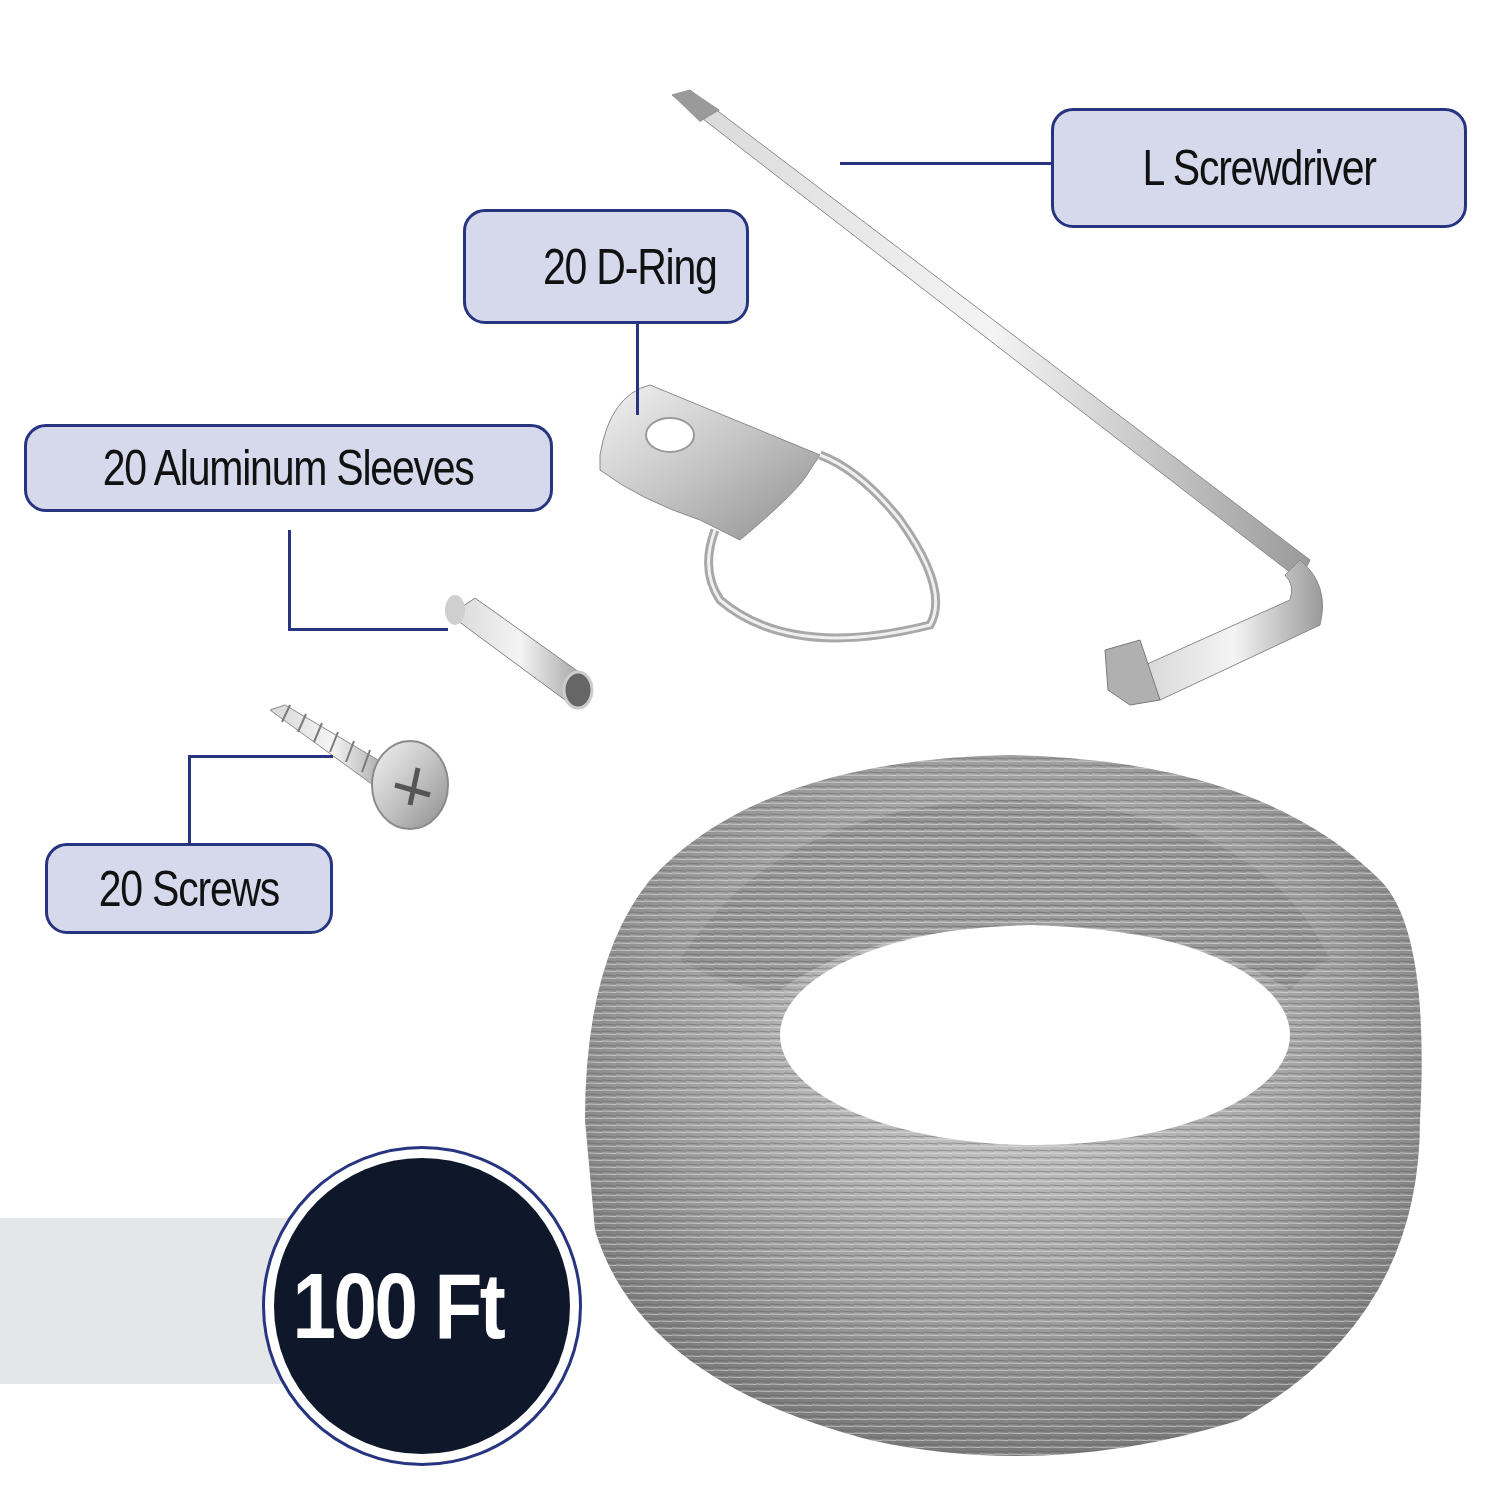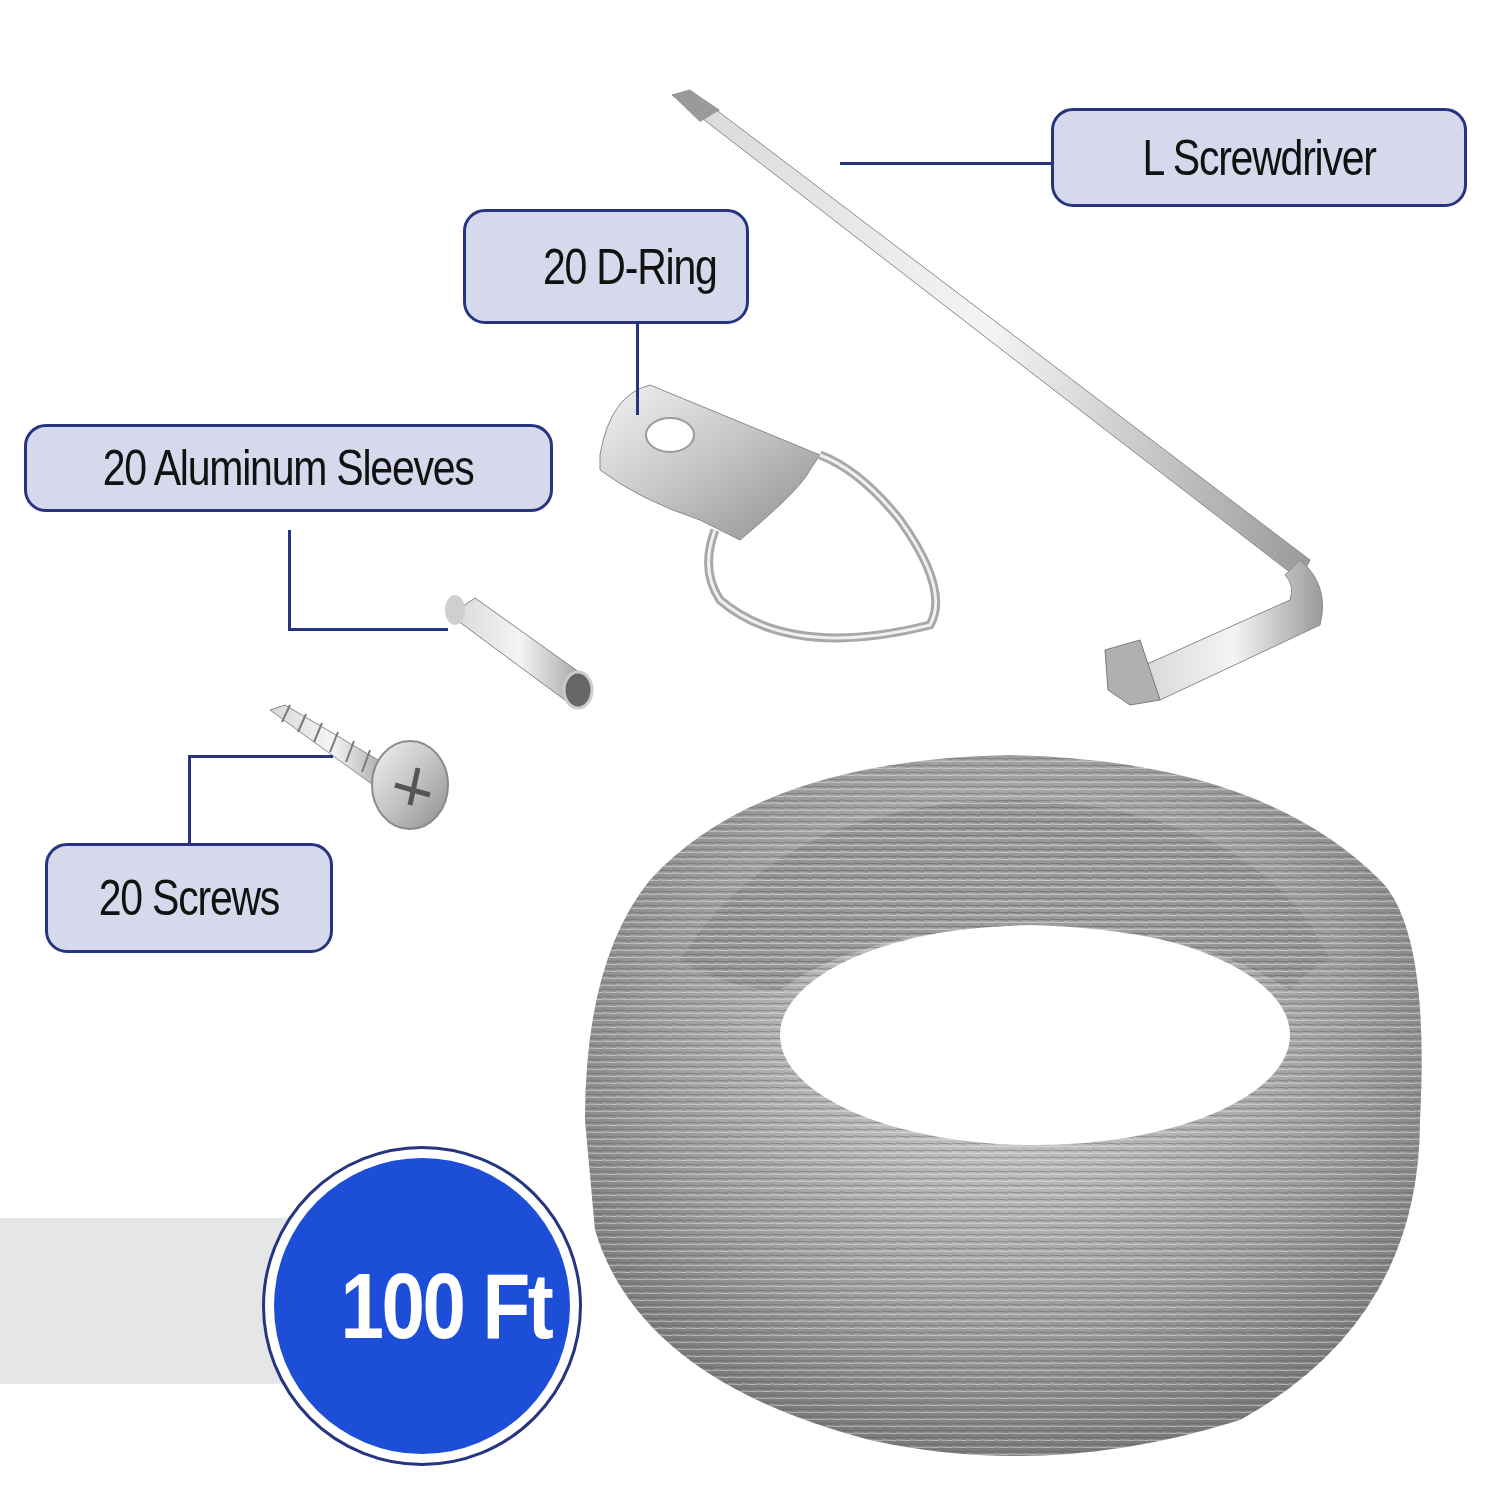--- a/index.html
+++ b/index.html
@@ -14,21 +14,21 @@
   }
   .label span { display:inline-block; transform:scaleX(0.82); white-space:nowrap; }
   .lead { position:absolute; background:#27347f; }
   .band { position:absolute; left:0; top:1218px; width:300px; height:166px; background:#e5e6e8; }
   .badge {
     position:absolute; left:262px; top:1146px; width:320px; height:320px; border-radius:50%;
     background:#ffffff; border:3px solid #27347f; box-sizing:border-box;
   }
   .badge-inner {
     position:absolute; left:9px; top:9px; right:9px; bottom:9px; border-radius:50%;
-    background:#1d4ed8; display:flex; align-items:center; justify-content:flex-end;
+    background:#0f172a; display:flex; align-items:center; justify-content:flex-start;
   }
   .badge-inner span {
     color:#fff; font-family:"Liberation Sans", sans-serif; font-weight:bold;
     font-size:92px; letter-spacing:-3px; display:inline-block; transform:scaleX(0.85);
   }
   svg.art { position:absolute; left:0; top:0; }
 </style>
 </head>
 <body>
 
@@ -104,33 +104,33 @@
   </g>
 </svg>
 
 <div class="lead" style="left:840px; top:162px; width:213px; height:3px;"></div>
 <div class="lead" style="left:636px; top:323px; width:3px; height:92px;"></div>
 <div class="lead" style="left:288px; top:628px; width:160px; height:3px;"></div>
 <div class="lead" style="left:288px; top:530px; width:3px; height:101px;"></div>
 <div class="lead" style="left:188px; top:755px; width:145px; height:3px;"></div>
 <div class="lead" style="left:188px; top:755px; width:3px; height:90px;"></div>
 
-<div class="label" style="left:1051px; top:108px; width:416px; height:99px;">
+<div class="label" style="left:1051px; top:108px; width:416px; height:120px;">
   <span>L Screwdriver</span>
 </div>
 
 <div class="label" style="left:463px; top:209px; width:286px; height:115px;padding-left:48px;">
   <span>20 D-Ring</span>
 </div>
 
 <div class="label" style="left:24px; top:424px; width:529px; height:88px;">
   <span>20 Aluminum Sleeves</span>
 </div>
 
-<div class="label" style="left:45px; top:843px; width:288px; height:110px;">
+<div class="label" style="left:45px; top:843px; width:288px; height:91px;">
   <span>20 Screws</span>
 </div>
 
 <div class="badge">
   <div class="badge-inner">
     <span>100 Ft</span>
   </div>
 </div>
 
 </body></html>

